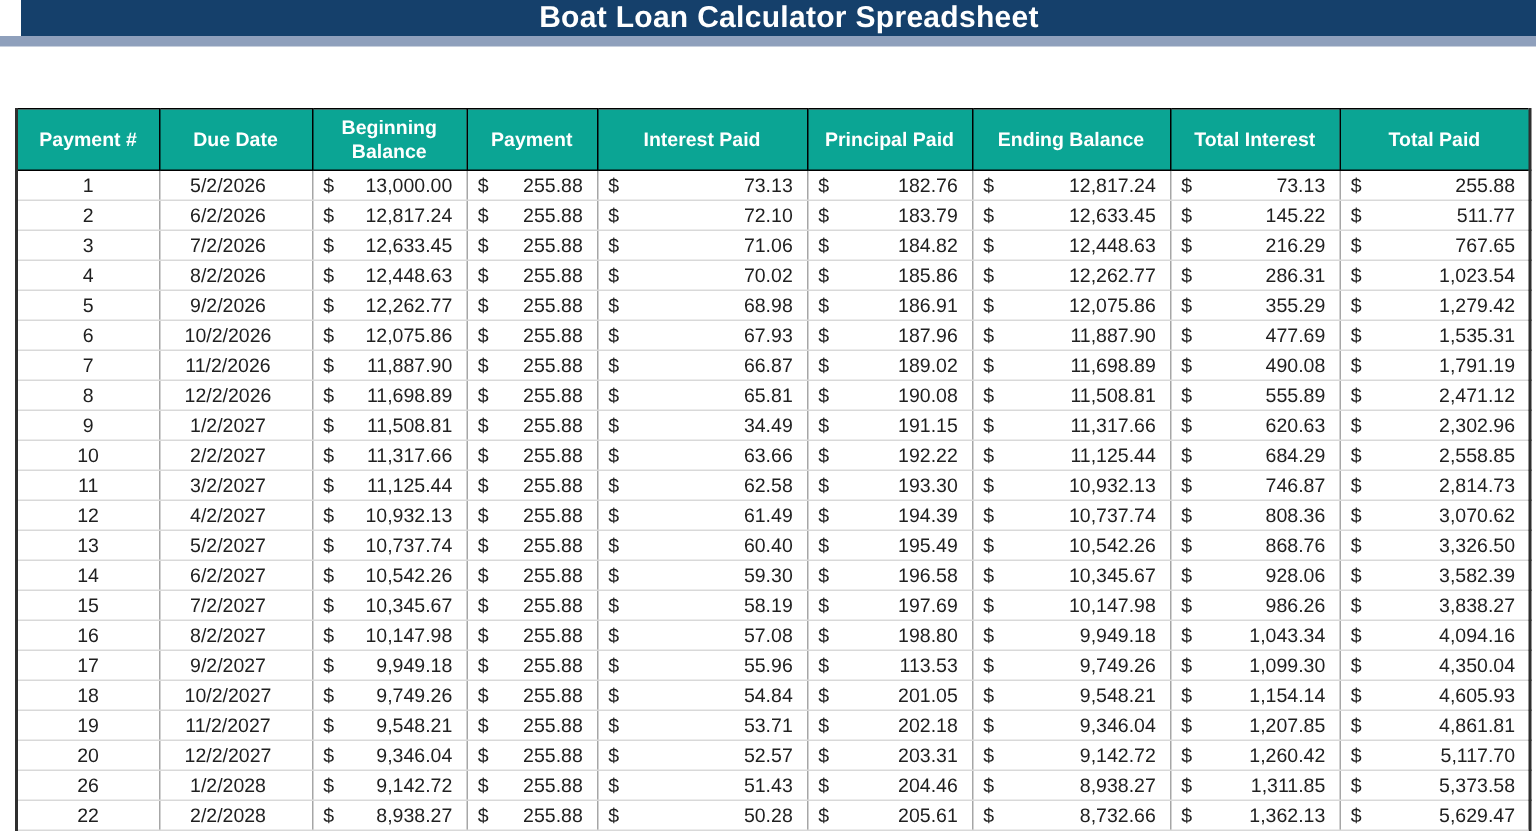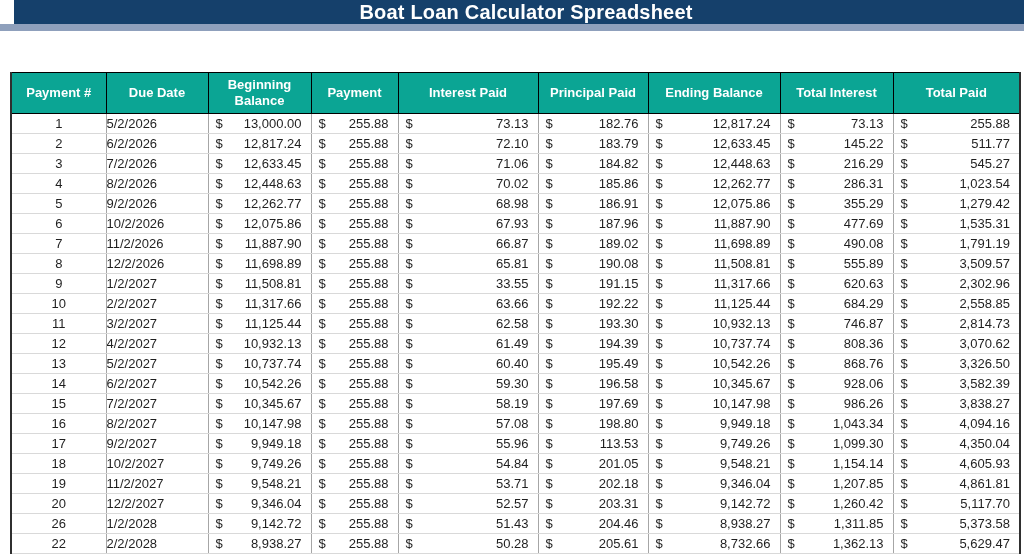--- a/index.html
+++ b/index.html
@@ -60,21 +60,21 @@
     color: #1f1f1f;
     background: #ffffff;
     border-right: 1px solid #a6a6a6;
     border-left: 1px solid #a6a6a6;
     border-bottom: 1px solid #d9d9d9;
     vertical-align: middle;
     white-space: nowrap;
     overflow: hidden;
   }
   td.num  { text-align: center; }
-  td.date { text-align: left; padding-right: 10px; }
+  td.date { text-align: center; padding-right: 10px; }
   td.cur  { padding: 0; }
   td.cur .acct {
     display: flex;
     justify-content: space-between;
     align-items: center;
     padding: 0 9px 0 7px;
   }
 </style>
 </head>
 <body>
@@ -238,21 +238,21 @@
           </td>
           <td class="cur">
             <div class="acct">
               <span>$</span>
               <span>216.29</span>
             </div>
           </td>
           <td class="cur">
             <div class="acct">
               <span>$</span>
-              <span>545.27</span>
+              <span>767.65</span>
             </div>
           </td>
         </tr>
         <tr>
           <td class="num">4</td>
           <td class="date">8/2/2026</td>
           <td class="cur">
             <div class="acct">
               <span>$</span>
               <span>12,448.63</span>
@@ -468,21 +468,21 @@
           </td>
           <td class="cur">
             <div class="acct">
               <span>$</span>
               <span>555.89</span>
             </div>
           </td>
           <td class="cur">
             <div class="acct">
               <span>$</span>
-              <span>3,509.57</span>
+              <span>2,471.12</span>
             </div>
           </td>
         </tr>
         <tr>
           <td class="num">9</td>
           <td class="date">1/2/2027</td>
           <td class="cur">
             <div class="acct">
               <span>$</span>
               <span>11,508.81</span>
@@ -490,21 +490,21 @@
           </td>
           <td class="cur">
             <div class="acct">
               <span>$</span>
               <span>255.88</span>
             </div>
           </td>
           <td class="cur">
             <div class="acct">
               <span>$</span>
-              <span>33.55</span>
+              <span>34.49</span>
             </div>
           </td>
           <td class="cur">
             <div class="acct">
               <span>$</span>
               <span>191.15</span>
             </div>
           </td>
           <td class="cur">
             <div class="acct">

